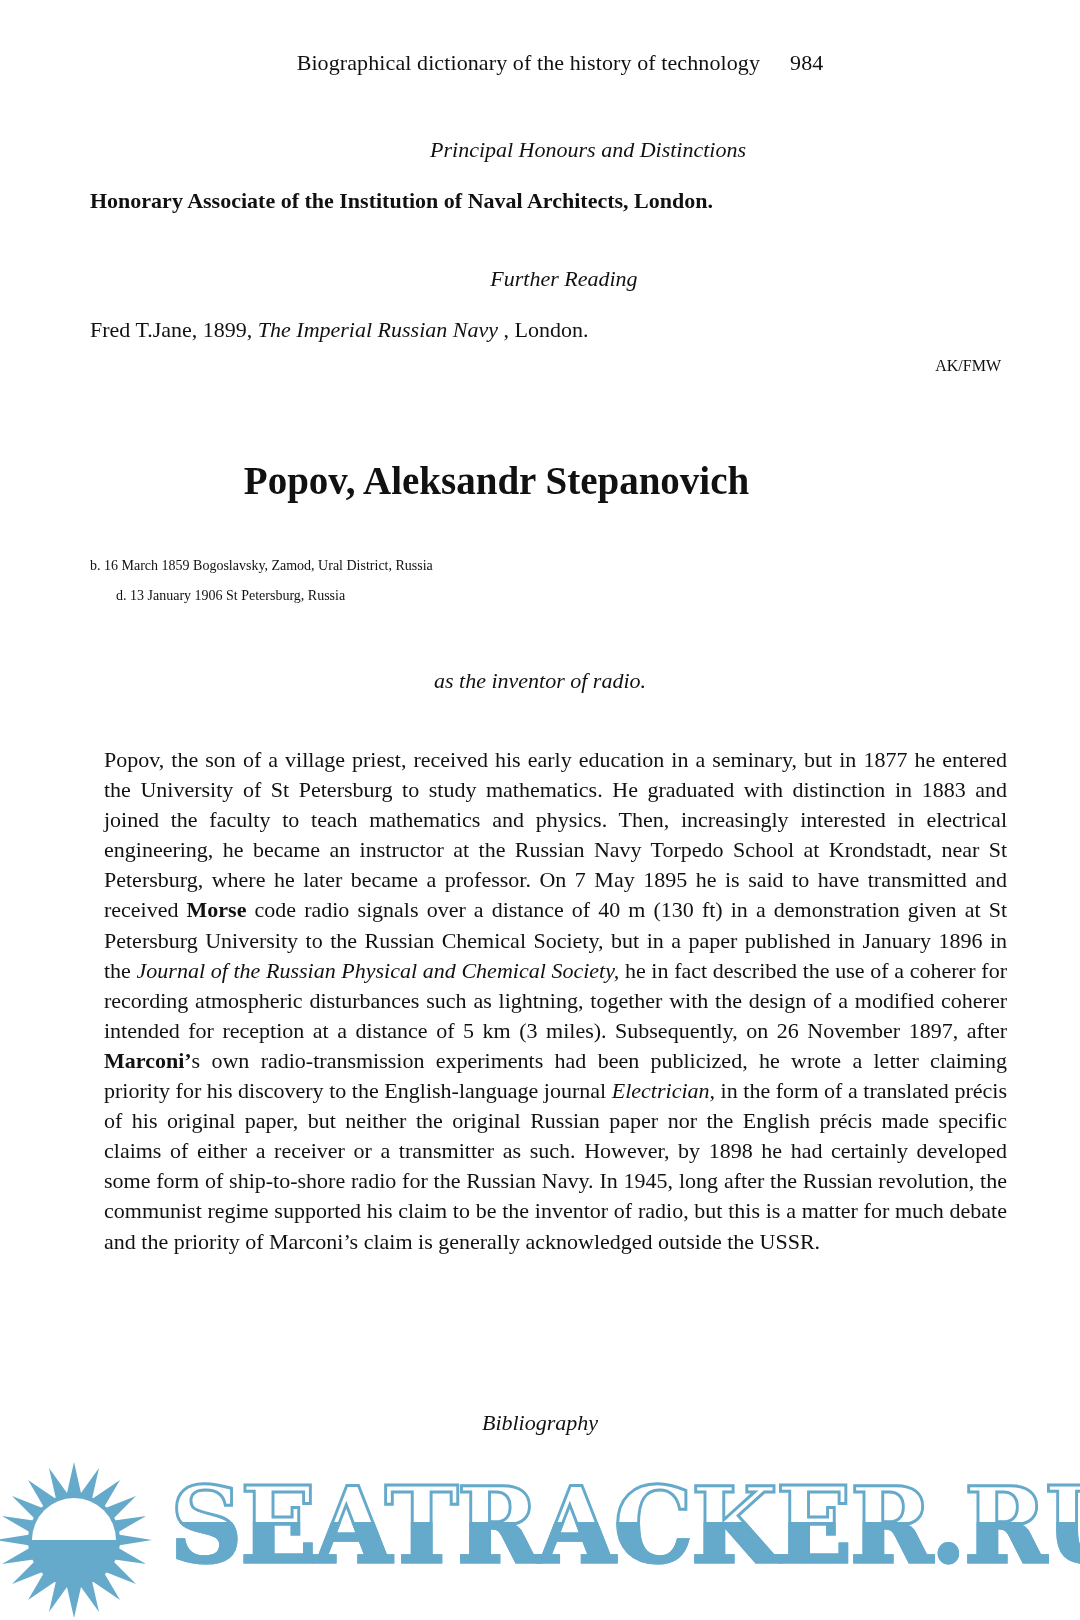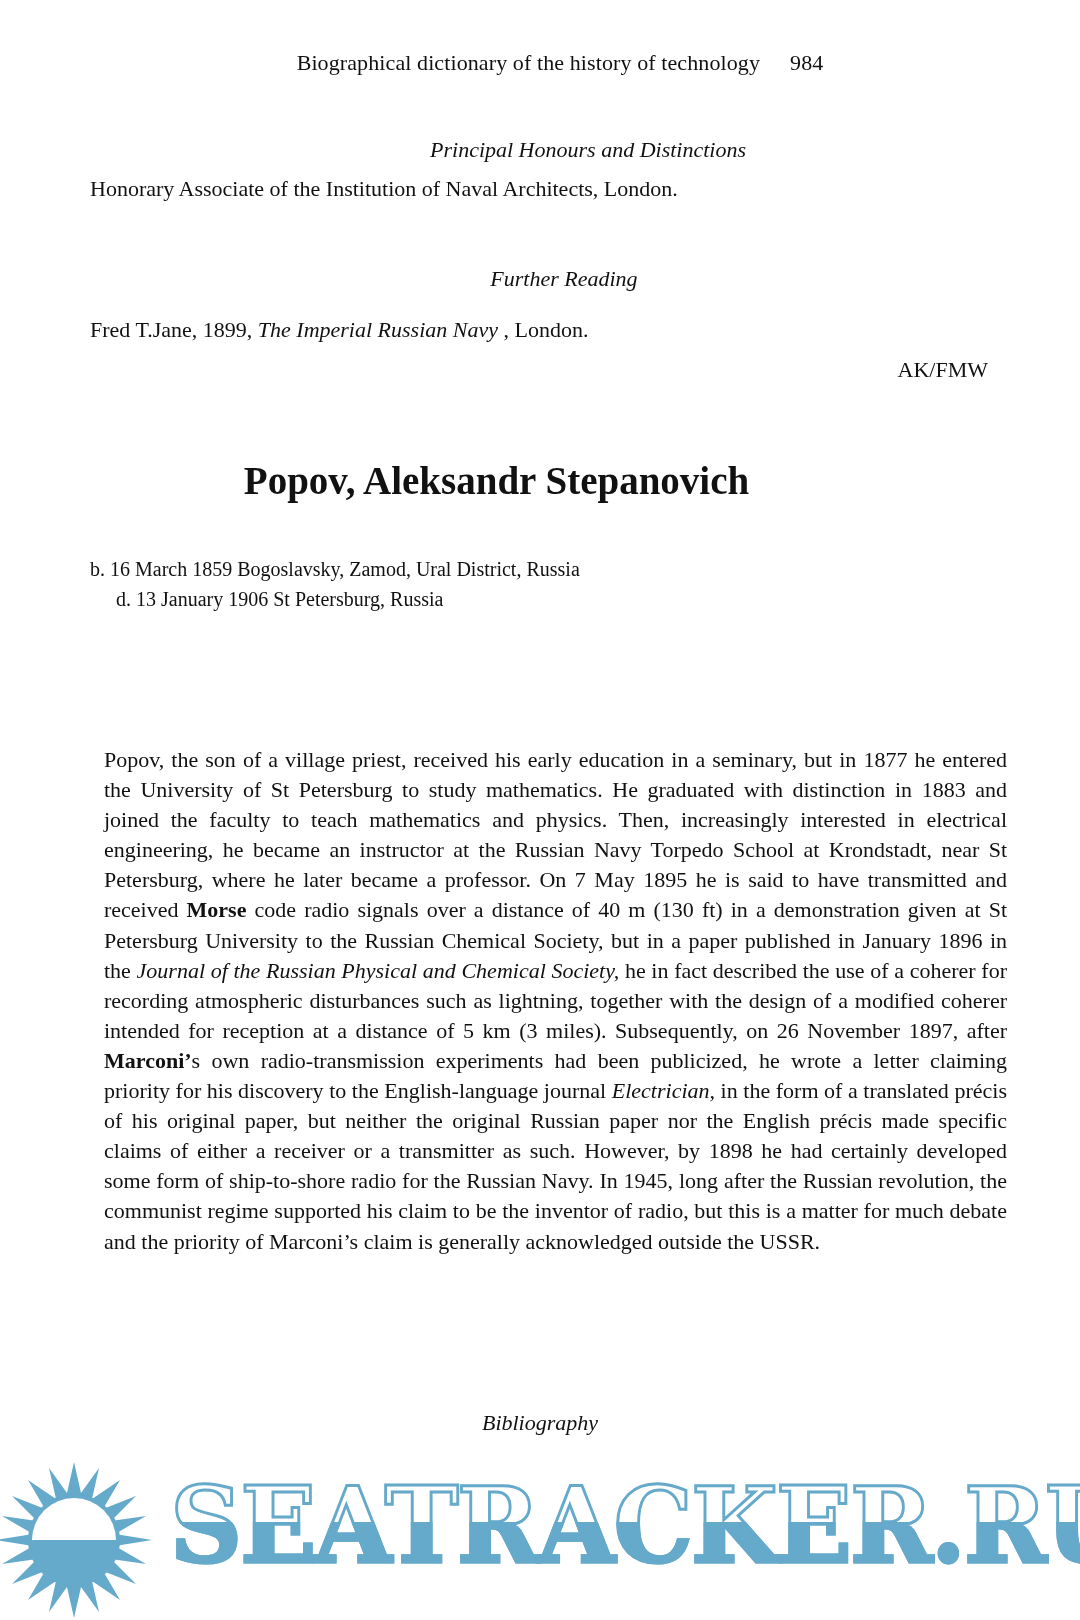--- a/index.html
+++ b/index.html
@@ -28,31 +28,31 @@
       text-align: center;
       font-style: italic;
       font-size: 22px;
     }
     .line {
       left: 90px;
       font-size: 22px;
       white-space: nowrap;
     }
     .signoff {
-      right: 92px;
-      font-size: 22px;
+      right: 79px;
+      font-size: 16px;
     }
     .entry-title {
       left: 0; width: 993px; top: 458px;
       text-align: center;
       font-weight: bold;
       font-size: 39px;
     }
     .dates {
-      font-size: 20px;
+      font-size: 14px;
       white-space: nowrap;
     }
     .summary {
       left: 120px; width: 840px; top: 667px;
       text-align: center;
       font-style: italic;
       font-size: 22px;
       line-height: 28px;
     }
     .body-text {
@@ -86,34 +86,35 @@
     }
   </style>
 </head>
 <body>
 
 <div class="abs running-head">
   <span class="title">Biographical dictionary of the history of technology</span><span>984</span>
 </div>
 
 <div class="abs section-head" style="top:137px;margin-left:48px;">Principal Honours and Distinctions</div>
-<div class="abs line" style="top:176px;">Honorary Associate of the Institution of Naval Architects, London.</div>
+<div class="abs line" style="top:188px;font-weight:bold;">Honorary Associate of the Institution of Naval Architects, London.</div>
 
 <div class="abs section-head" style="top:266px;margin-left:24px;">Further Reading</div>
 <div class="abs line" style="top:317px;">
   <span>Fred T.Jane, 1899, </span><i>The Imperial Russian Navy</i><span> , London.</span>
 </div>
 <div class="abs signoff" style="top:357px;">AK/FMW</div>
 
 <div class="abs entry-title">Popov, Aleksandr Stepanovich</div>
 
 <div class="abs dates" style="left:90px; top:558px;">b. 16 March 1859 Bogoslavsky, Zamod, Ural District, Russia</div>
 <div class="abs dates" style="left:116px; top:588px;">d. 13 January 1906 St Petersburg, Russia</div>
 
 <div class="abs summary">
+  <div>as the inventor of radio.</div>
 </div>
 
 <div class="abs body-text"><span>Popov, the son of a village priest, received his early education in a seminary, but in 1877 he entered the University of St Petersburg to study mathematics. He graduated with distinction in 1883 and joined the faculty to teach mathematics and physics. Then, increasingly interested in electrical engineering, he became an instructor at the Russian Navy Torpedo School at Krondstadt, near St Petersburg, where he later became a professor. On 7 May 1895 he is said to have transmitted and received </span><b>Morse</b><span> code radio signals over a distance of 40 m (130 ft) in a demonstration given at St Petersburg University to the Russian Chemical Society, but in a paper published in January 1896 in the </span><i>Journal of the Russian Physical and Chemical Society,</i><span> he in fact described the use of a coherer for recording atmospheric disturbances such as lightning, together with the design of a modified coherer intended for reception at a distance of 5 km (3 miles). Subsequently, on 26 November 1897, after </span><b>Marconi’</b><span>s own radio-transmission experiments had been publicized, he wrote a letter claiming priority for his discovery to the English-language journal </span><i>Electrician,</i><span> in the form of a translated précis of his original paper, but neither the original Russian paper nor the English précis made specific claims of either a receiver or a transmitter as such. However, by 1898 he had certainly developed some form of ship-to-shore radio for the Russian Navy. In 1945, long after the Russian revolution, the communist regime supported his claim to be the inventor of radio, but this is a matter for much debate and the priority of Marconi’s claim is generally acknowledged outside the USSR.</span></div>
 
 <div class="abs section-head" style="top:1410px;">Bibliography</div>
 
 <div class="abs watermark">
   <svg width="170" height="160" viewBox="0 0 170 160" style="position:absolute; left:-6px; top:0;">
     <g transform="translate(80,80)">
       <polygon fill="#65a9cb" points="

